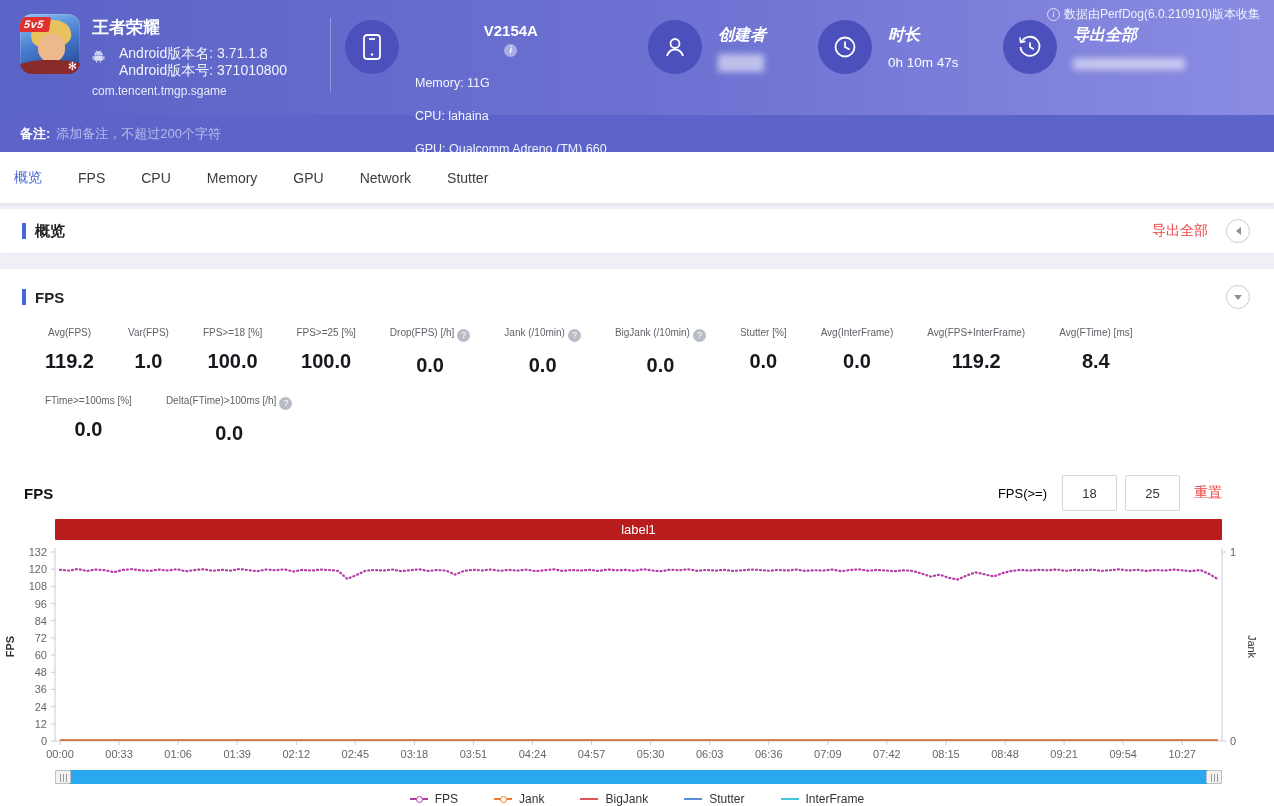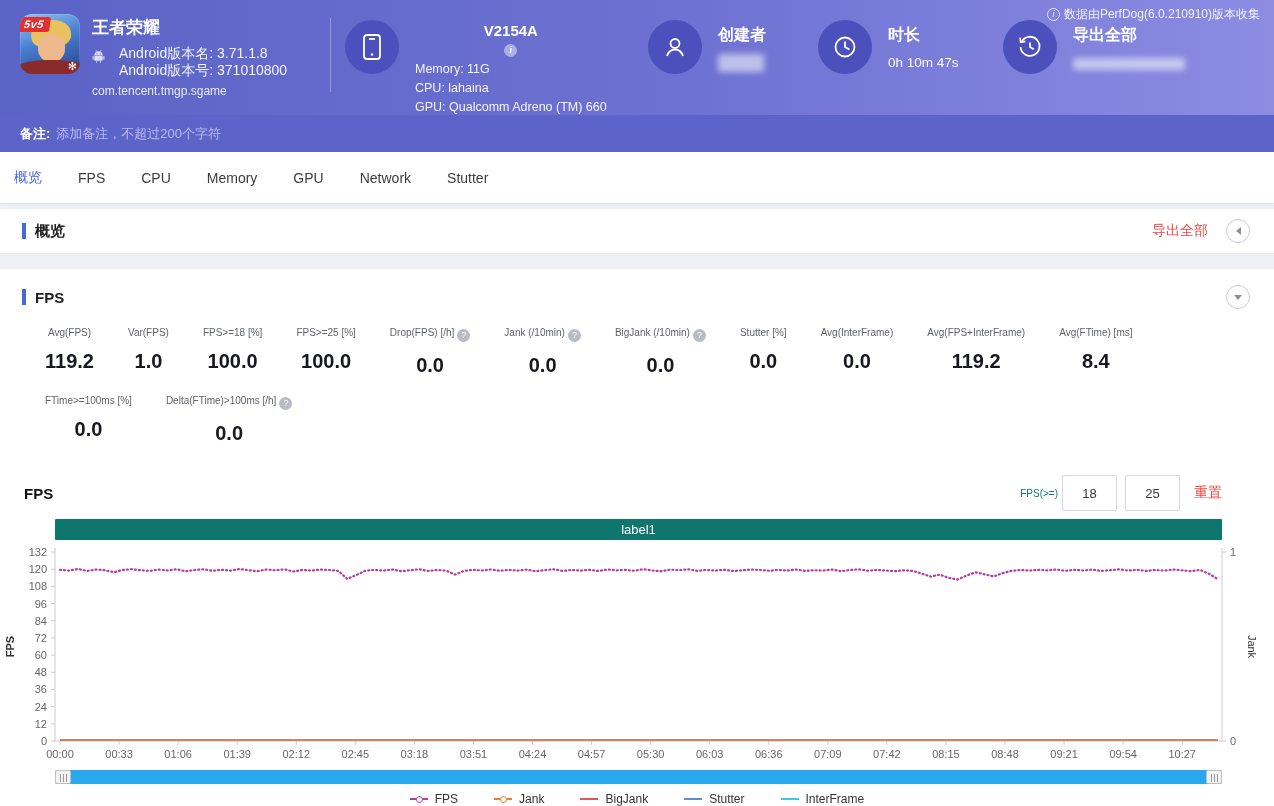--- a/index.html
+++ b/index.html
@@ -27,24 +27,24 @@
   .android-glyph{margin-top:4px;flex:none;}
   .pkg{margin-top:5px;font-size:12px;color:rgba(255,255,255,.85);}
   .v-divider{position:absolute;left:330px;top:18px;width:1px;height:74px;background:rgba(255,255,255,.3);}
   .circle-icon{width:54px;height:54px;border-radius:50%;background:#4c50bd;display:flex;align-items:center;justify-content:center;flex:none;}
   .device-block{position:absolute;left:345px;top:20px;display:flex;}
   .device-meta{margin-left:16px;}
   .device-name{font-size:15px;font-weight:bold;color:#fff;display:flex;align-items:center;gap:5px;margin-top:2px;flex-direction:column;}
   .mini-i{display:inline-block;width:13px;height:13px;background:rgba(255,255,255,.45);border-radius:50%;
     font-size:9px;line-height:13px;text-align:center;color:#fff;font-style:italic;}
   .mini-i::before{content:"i";}
-  .device-meta .dline{font-size:12.5px;color:rgba(255,255,255,.92);margin-top:5px;}
+  .device-meta .dline{font-size:12.5px;color:rgba(255,255,255,.92);margin-top:19px;}
   .stat-block{position:absolute;top:20px;display:flex;}
   .stat-meta{margin-left:16px;}
-  .stat-label{font-size:16px;font-weight:bold;color:#fff;margin-top:5px;}
+  .stat-label{font-size:16px;font-weight:bold;color:#fff;margin-top:5px;font-style:italic;}
   .stat-value{font-size:13.5px;color:#fff;margin-top:9px;}
   .blur-block{background:rgba(255,255,255,.55);filter:blur(3px);border-radius:2px;}
 
   
   .notes-bar{height:37px;background:#5c64ca;display:flex;align-items:center;padding-left:20px;font-size:13px;}
   .notes-label{color:#fff;font-weight:bold;margin-right:6px;}
   .notes-placeholder{color:rgba(255,255,255,.55);}
 
   
   .tabs{height:52px;background:#fff;border-bottom:1px solid #e4e7ee;display:flex;align-items:center;padding-left:14px;box-shadow:0 1px 3px rgba(0,0,0,.04);}
@@ -72,24 +72,24 @@
   .metric-label{font-size:10px;color:#5f6368;white-space:nowrap;}
   .help-icon{display:inline-block;width:13px;height:13px;background:#b8bcc4;border-radius:50%;color:#fff;
     font-size:9px;line-height:13px;text-align:center;margin-left:3px;vertical-align:-2px;cursor:pointer;}
   .help-icon::before{content:"?";}
   .metric-value{font-size:20px;font-weight:bold;color:#16181d;margin-top:12px;}
   .metrics-row.second{margin-top:18px;}
 
   
   .chart-head{display:flex;align-items:center;margin:30px 52px 8px 24px;}
   .chart-title{font-size:15px;font-weight:bold;color:#111;}
-  .thr-label{font-size:10px;color:#0f766e;margin-right:4px;}
+  .thr-label{font-size:13px;color:#000000;margin-right:15px;}
   .thr-input{width:55px;height:36px;border:1px solid #d4d7dc;border-radius:2px;text-align:center;
     font-size:13px;color:#333;margin-right:8px;outline:none;font-family:inherit;}
-  .banner{margin:0 52px 0 55px;height:21px;background:#0f766e;border-radius:1px;display:flex;align-items:center;justify-content:center;}
+  .banner{margin:0 52px 0 55px;height:21px;background:#b91c1c;border-radius:1px;display:flex;align-items:center;justify-content:center;}
   .banner-text{color:#fff;font-size:13px;}
 
   .chart-svg{display:block;width:1274px;height:228px;}
 
   
   .hscroll{position:relative;margin:2px 52px 0 55px;height:14px;background:#2aa8ee;border-radius:2px;}
   .hs-handle{position:absolute;top:0;width:16px;height:14px;background:#f2f2f2;border:1px solid #bfbfbf;border-radius:2px;cursor:ew-resize;
     background-image:repeating-linear-gradient(90deg,#9a9a9a 0 1px,transparent 1px 3px);background-size:7px 8px;background-position:4px 3px;background-repeat:no-repeat;}
   .hs-handle.left{left:0;}
   .hs-handle.right{right:0;}

